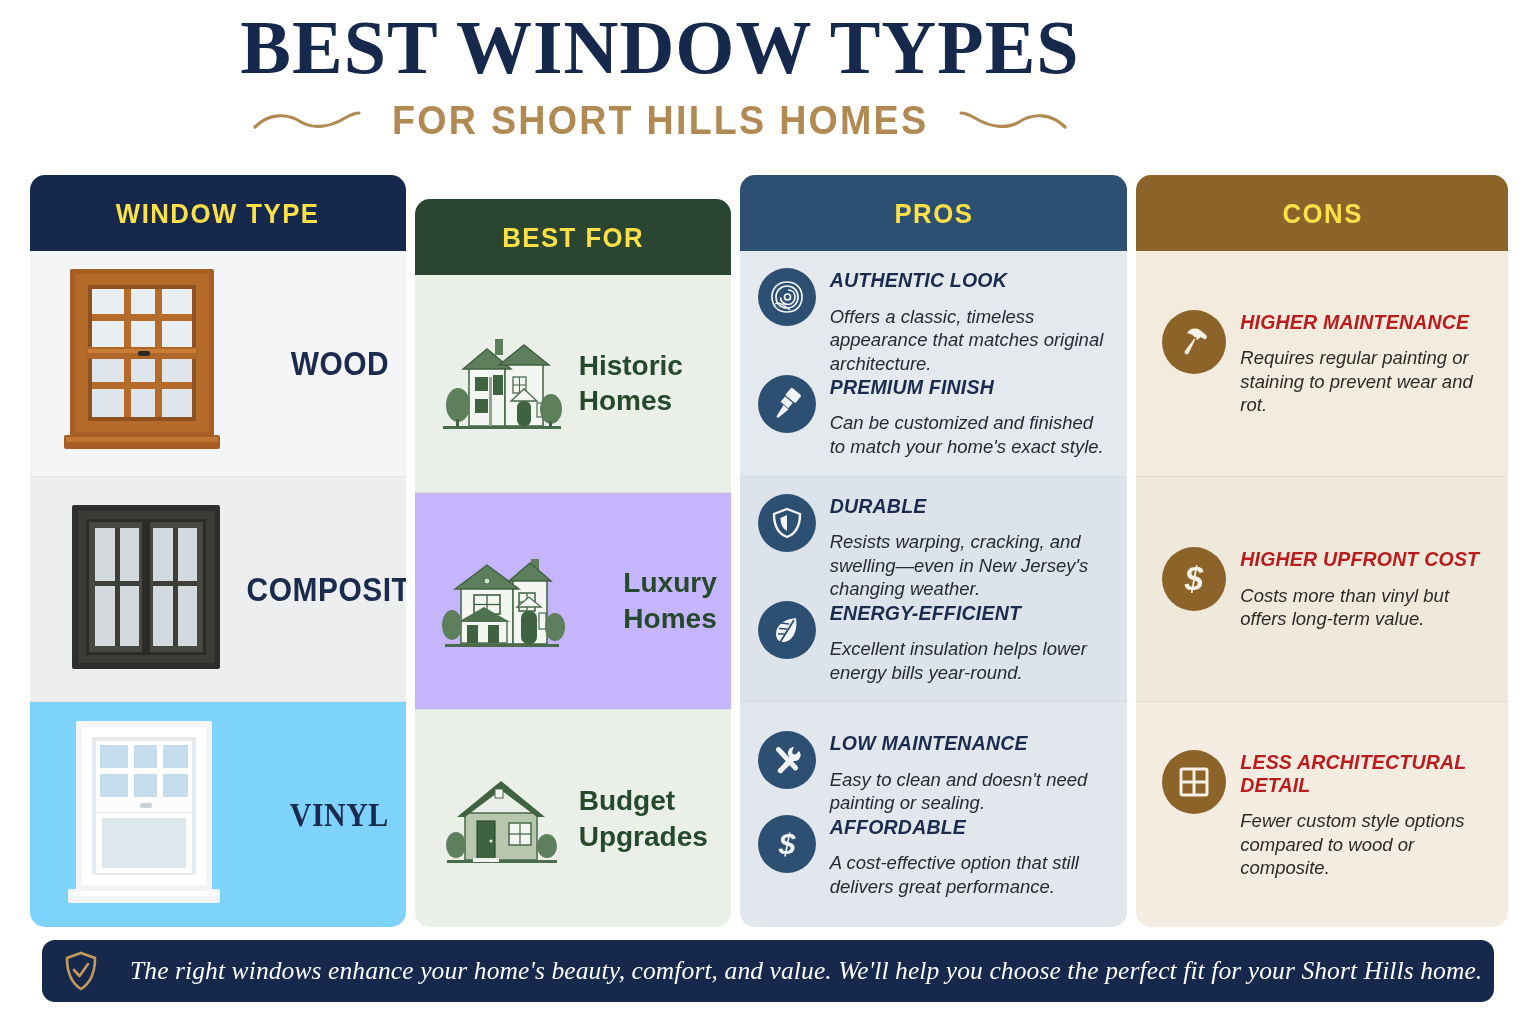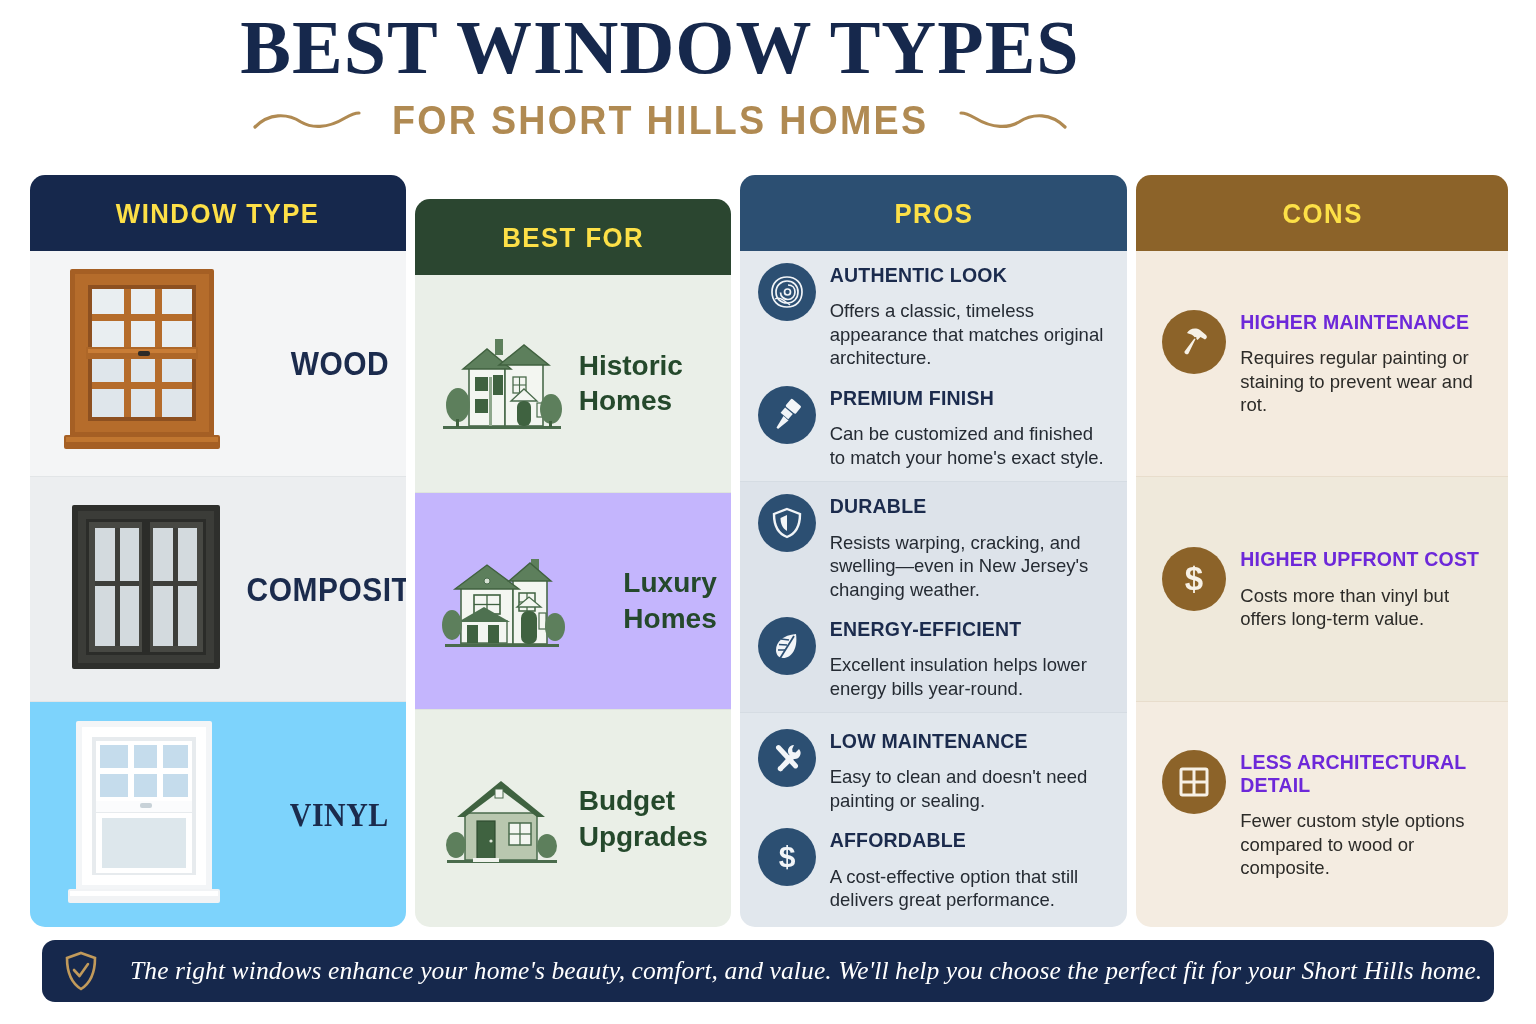--- a/index.html
+++ b/index.html
@@ -110,43 +110,44 @@
   .house-art { width: 142px; height: 120px; flex: 0 0 auto; }
   .best-label {
     flex: 1;
     font-weight: bold; font-size: 28px; line-height: 1.28;
     color: #25492c;
   }
 
   
   .feat-cell {
     display: flex; flex-direction: column;
-    justify-content: center; gap: 16px;
+    justify-content: center; 
     padding: 12px 16px 12px 18px;
+    font-style: italic;
   }
   .feat-cell.cons-cell { justify-content: center; padding-left: 26px; }
   .feat {
     display: flex; align-items: flex-start; gap: 14px;
   }
   .feat-icon {
     width: 58px; height: 58px; flex: 0 0 auto;
     border-radius: 50%;
     display: flex; align-items: center; justify-content: center;
   }
   .c3 .feat-icon { background: #2c4f72; }
   .c4 .feat-icon { width: 64px; height: 64px; background: #8c6329; }
   .feat-text { flex: 1; padding-top: 1px; }
   .feat-title {
     font-weight: bold; font-size: 19.5px;
     letter-spacing: 0.2px; line-height: 1.2;
     text-transform: uppercase;
     margin-bottom: 1px;
   }
   .c3 .feat-title { color: #1b2b4d; }
-  .c4 .feat-title { color: #6d28d9; }
+  .c4 .feat-title { color: #b91c1c; }
   .feat-desc {
     font-size: 18.5px; line-height: 1.27;
     color: #252b33;
     margin-top: 12px;
   }
   .c4 .feat-desc { color: #2c2b28; }
 
   
   #banner {
     position: absolute;

